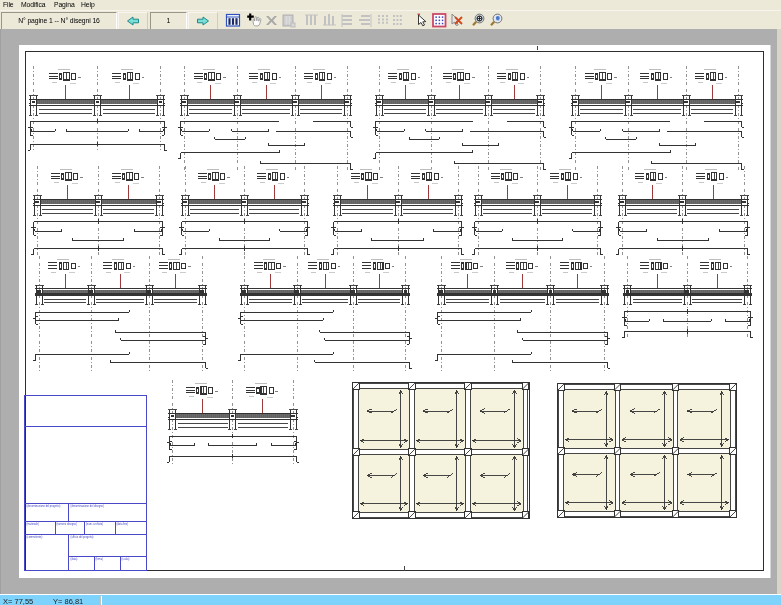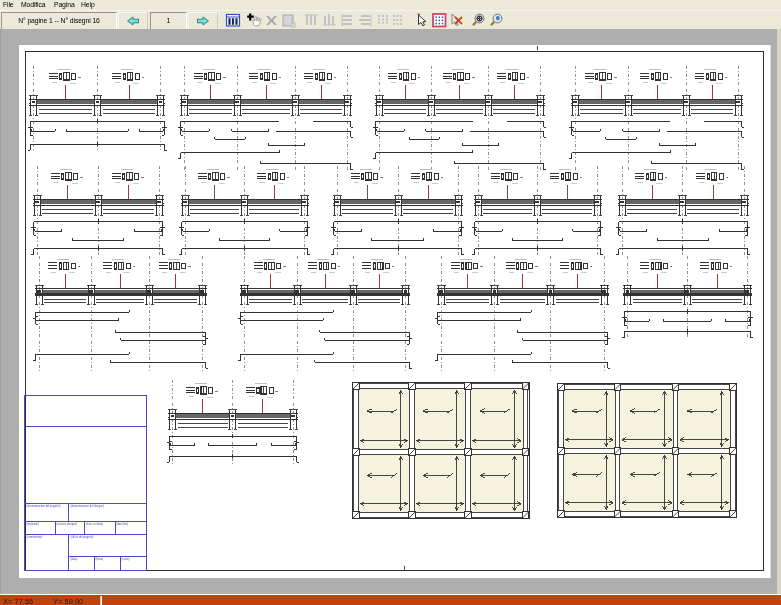--- a/index.html
+++ b/index.html
@@ -3,21 +3,21 @@
 html,body{margin:0;padding:0;width:781px;height:605px;overflow:hidden;
 font-family:"Liberation Sans",sans-serif;background:#ece9d8}
 .menu{position:absolute;left:0;top:0;width:781px;height:10px;background:#ece9d8;font-size:6.8px;letter-spacing:-0.1px;color:#000}
 .menu span{position:absolute;top:1px}
 .tbar{position:absolute;left:0;top:10px;width:781px;height:18px;background:#ece9d8;border-top:1px solid #f6f4ec}
 .lbl{position:absolute;left:1px;top:1px;width:114px;height:16px;background:#ece9d8;
 border:1px solid;border-color:#9a9687 #fff #fff #9a9687;font-size:6.8px;letter-spacing:-0.1px;text-align:center;line-height:16px}
 .btn{position:absolute;top:1px;height:16px;background:#ece9d8;border:1px solid;border-color:#f8f6ee #cfccbe #cfccbe #f8f6ee}
 .numbox{position:absolute;left:150px;top:1px;width:35px;height:16px;background:#ece9d8;
 border:1px solid;border-color:#9a9687 #fff #fff #9a9687;font-size:7px;text-align:center;line-height:16px}
-.status{position:absolute;left:0;top:594px;width:781px;height:11px;background:#c2410c;border-top:1px solid #fff;font-size:7.5px;color:#222}
+.status{position:absolute;left:0;top:594px;width:781px;height:11px;background:#7dd3fc;border-top:1px solid #fff;font-size:7.5px;color:#222}
 svg{display:block}
 </style></head><body>
 <div class="menu">
     <span style="left:3px">File</span>
     <span style="left:21px">Modifica</span>
     <span style="left:54px">Pagina</span>
     <span style="left:81px">Help</span>
   </div>
 <div class="tbar">
  <div class="lbl">N° pagine 1 -- N° disegni 16</div>
@@ -1710,14 +1710,14 @@
 <text x="70.6" y="560.2" font-size="2.6" fill="#4848c8" font-family="Liberation Sans, sans-serif">(data)</text>
 <text x="95.5" y="560.2" font-size="2.6" fill="#4848c8" font-family="Liberation Sans, sans-serif">(firma)</text>
 <text x="121.5" y="560.2" font-size="2.6" fill="#4848c8" font-family="Liberation Sans, sans-serif">(scala)</text>
 <line x1="537.0" y1="45.5" x2="537.0" y2="50.0" stroke="#444" stroke-width="1"></line>
 <line x1="404.0" y1="566.0" x2="404.0" y2="571.0" stroke="#444" stroke-width="1"></line>
 </g>
   </svg>
 
 <div class="status">
     <span style="position:absolute;left:3px;top:1.5px">X= 77,55</span>
-    <span style="position:absolute;left:53px;top:1.5px">Y= 59,90</span>
+    <span style="position:absolute;left:53px;top:1.5px">Y= 86,81</span>
     <span style="position:absolute;left:100px;top:1px;width:1px;height:11px;background:#c9c5b4;border-right:1px solid #fff"></span>
   </div>
 </body></html>

